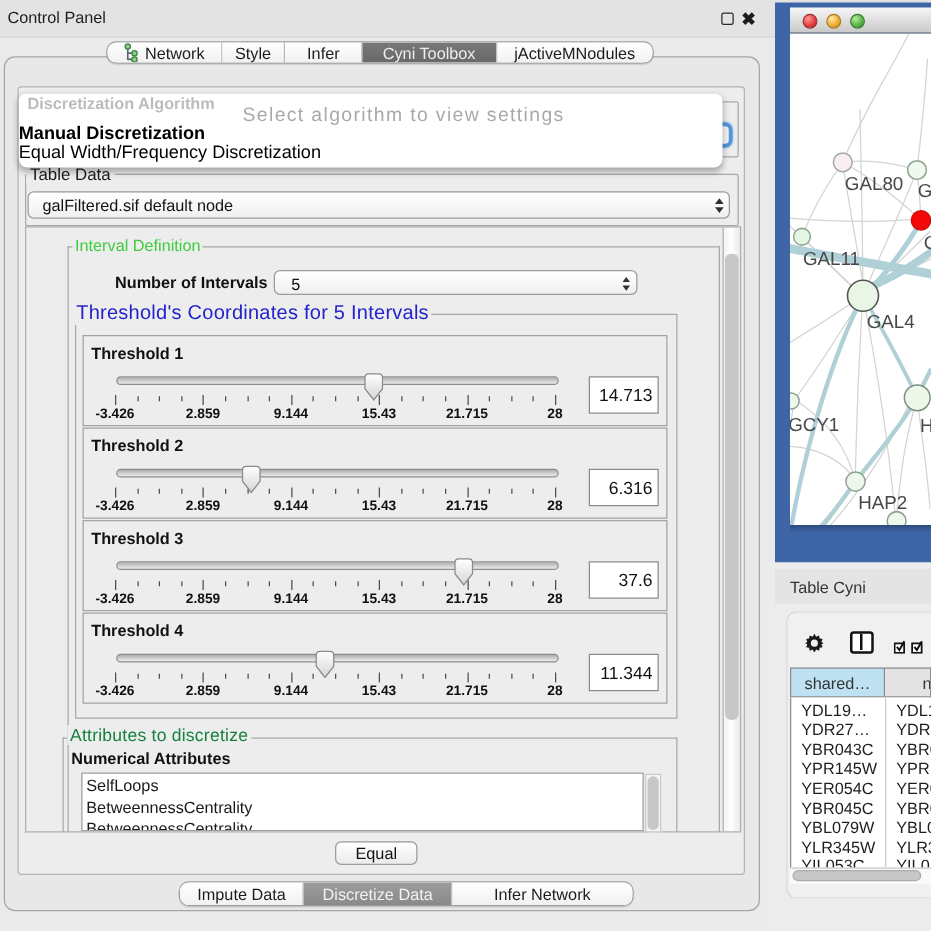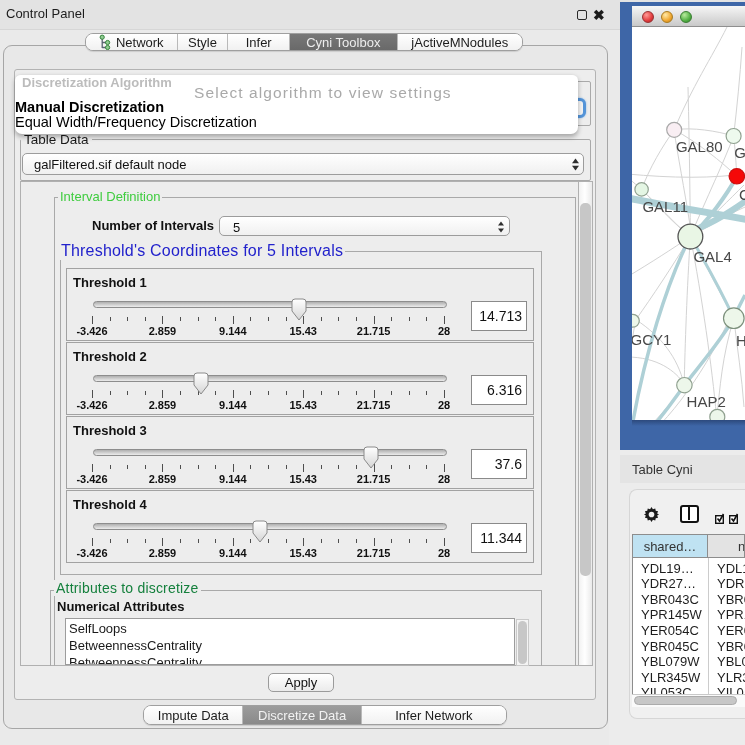--- a/index.html
+++ b/index.html
@@ -294,21 +294,21 @@
   <div>BetweennessCentrality</div>
   <div>BetweennessCentrality</div>
 </div>
 
 <div class="abs" style="left:516px; top:619px; width:13px; height:47px; background:#f4f4f4; border:1px solid #c9c9c9;"></div>
 <div class="abs sbthumb" style="left:518px; top:621px; width:9px; height:43px;"></div>
 
 <div class="abs sbv" style="left:578px; top:181px; width:15px; height:485px; border:1px solid #b0b0b0;"></div>
 <div class="abs sbthumb" style="left:580px; top:203px; width:11px; height:373px;"></div>
 
-<div class="abs" style="left:268px; top:673px; width:66px; height:19px; background:linear-gradient(#ffffff,#ebebeb); border:1px solid #9b9b9b; border-radius:5px; font-size:13px; color:#111; text-align:center; padding-top:1px;">Apply</div>
+<div class="abs" style="left:268px; top:673px; width:66px; height:19px; background:linear-gradient(#ffffff,#ebebeb); border:1px solid #9b9b9b; border-radius:5px; font-size:13px; color:#111; text-align:center; padding-top:1px;">Equal</div>
 
 <div class="abs tabbar" id="bottabs">
   <div class="seg" style="width:100px;">Impute Data</div>
   <div class="seg sel" style="width:119px;">Discretize Data</div>
   <div class="seg" style="width:145px;">Infer Network</div>
 </div>
 
 <div class="abs" style="left:15px; top:74px; width:563px; height:60px; background:#ffffff; border-radius:6px 6px 7px 7px; border-top:1px solid #e0e0e0; box-shadow:0 3px 5px rgba(0,0,0,0.3);"></div>
 <div class="abs" style="left:22px; top:75px; font-size:13px; font-weight:bold; color:#bcbcbc;">Discretization Algorithm</div>
 <div class="abs" style="left:194px; top:84px; font-size:15.5px; letter-spacing:1.1px; color:#a9a9a9;">Select algorithm to view settings</div>

